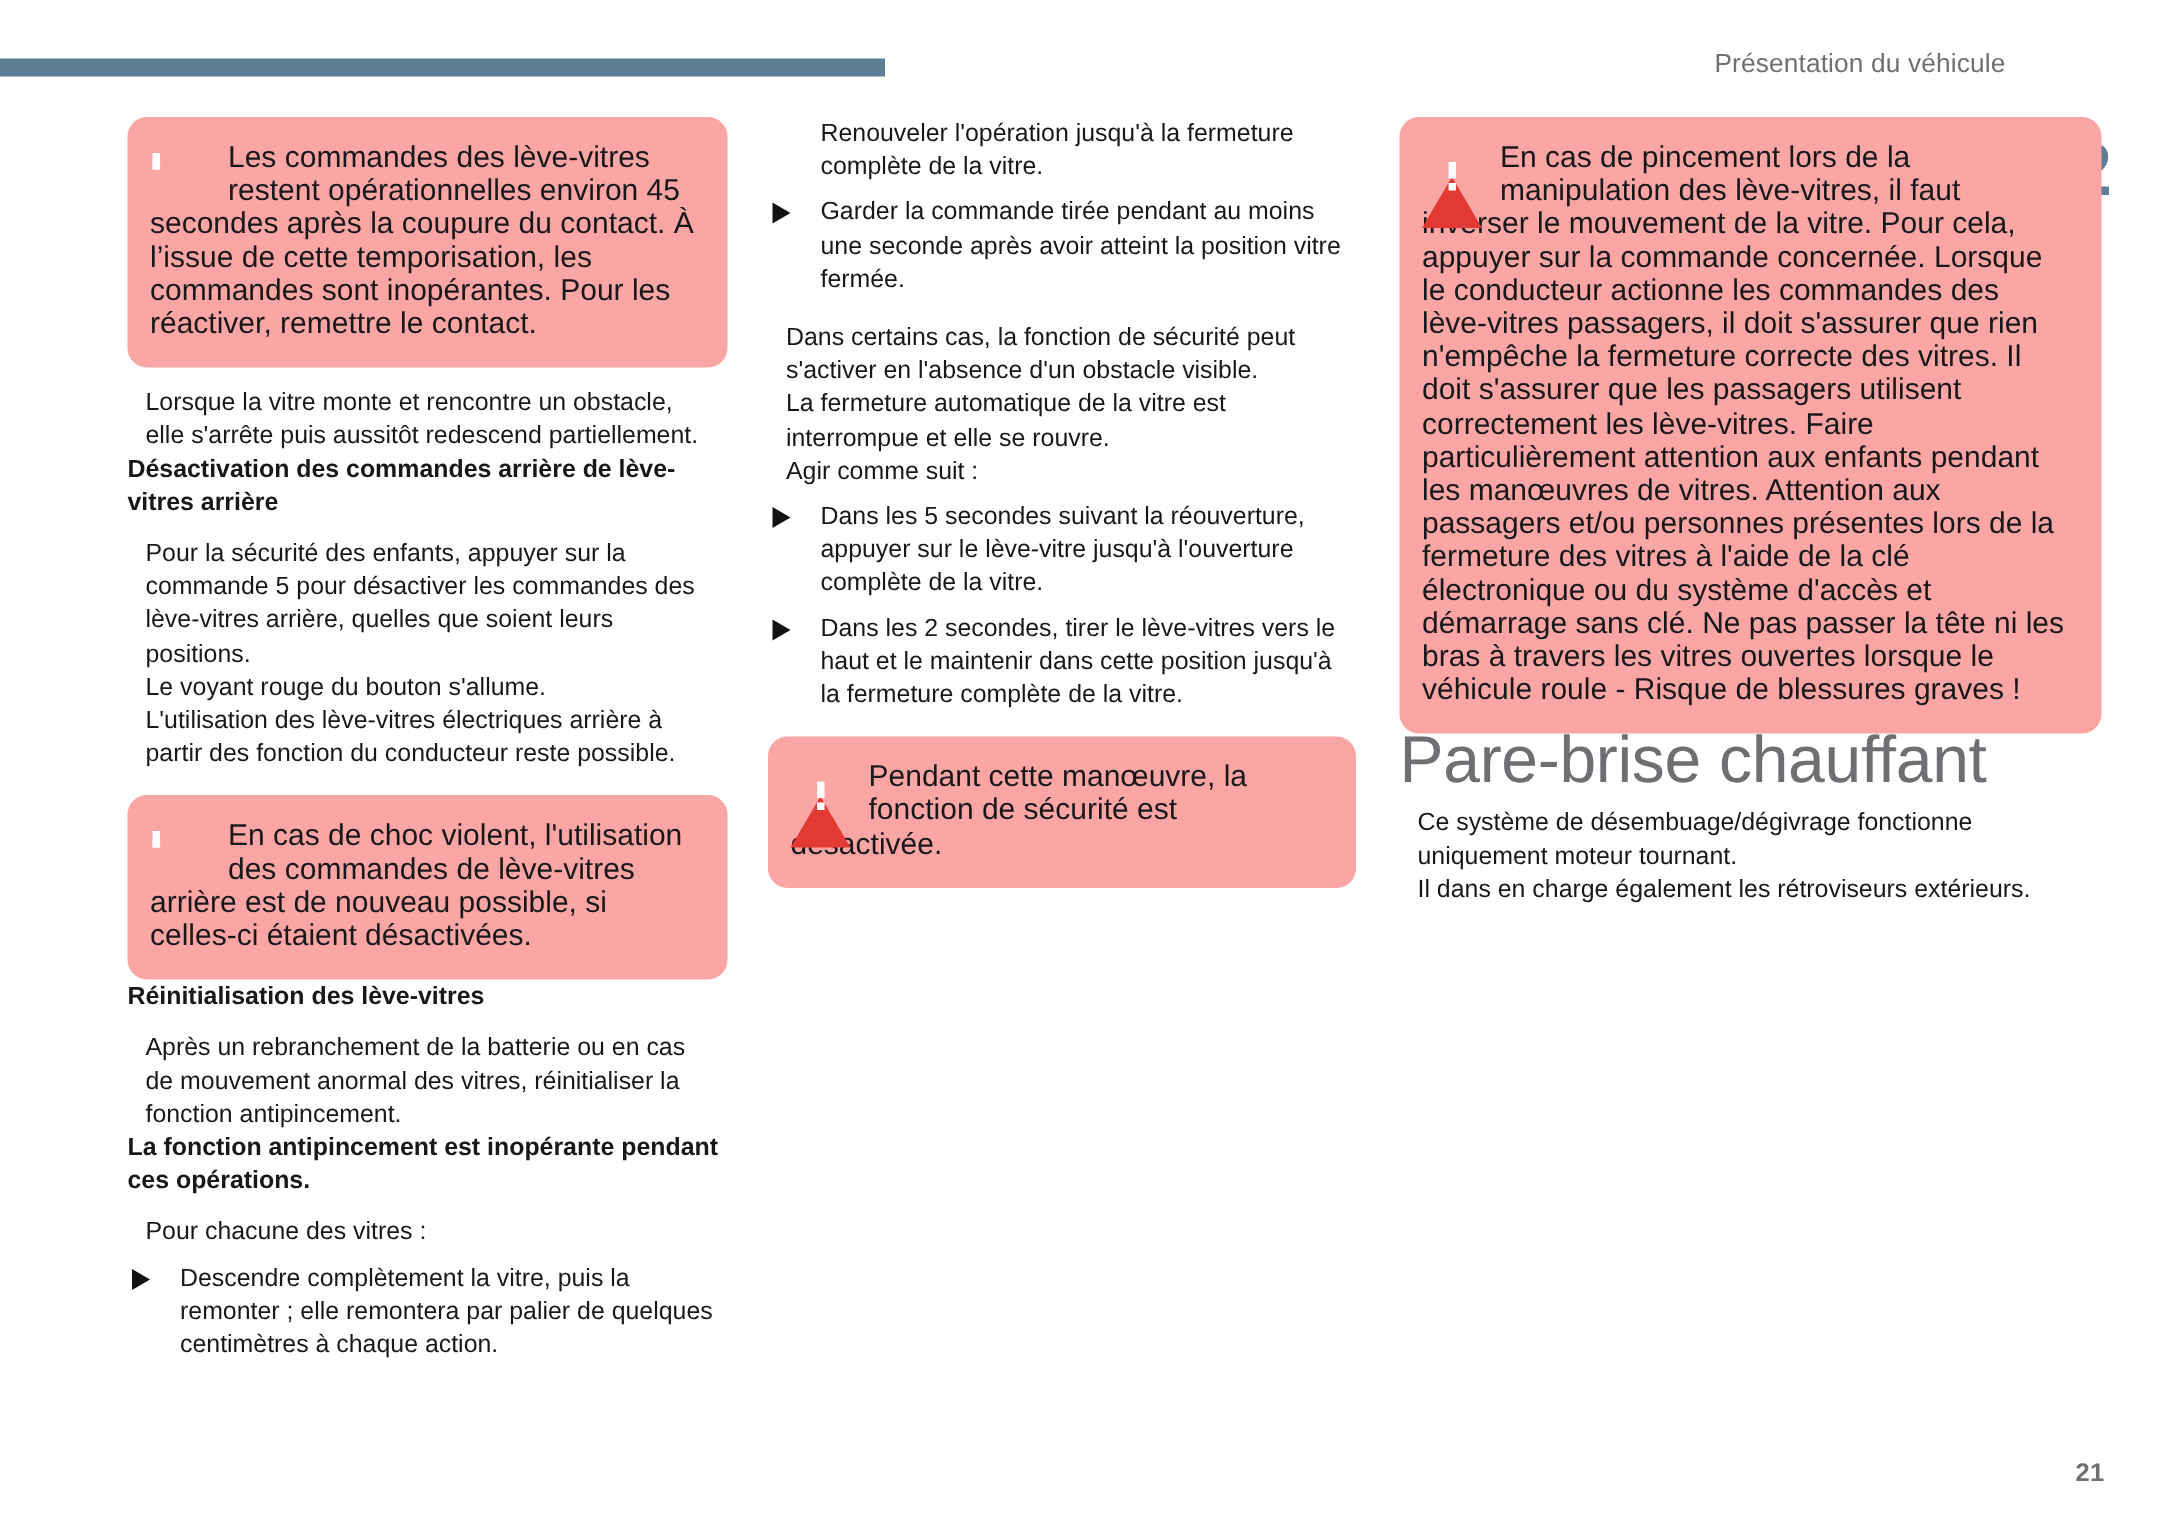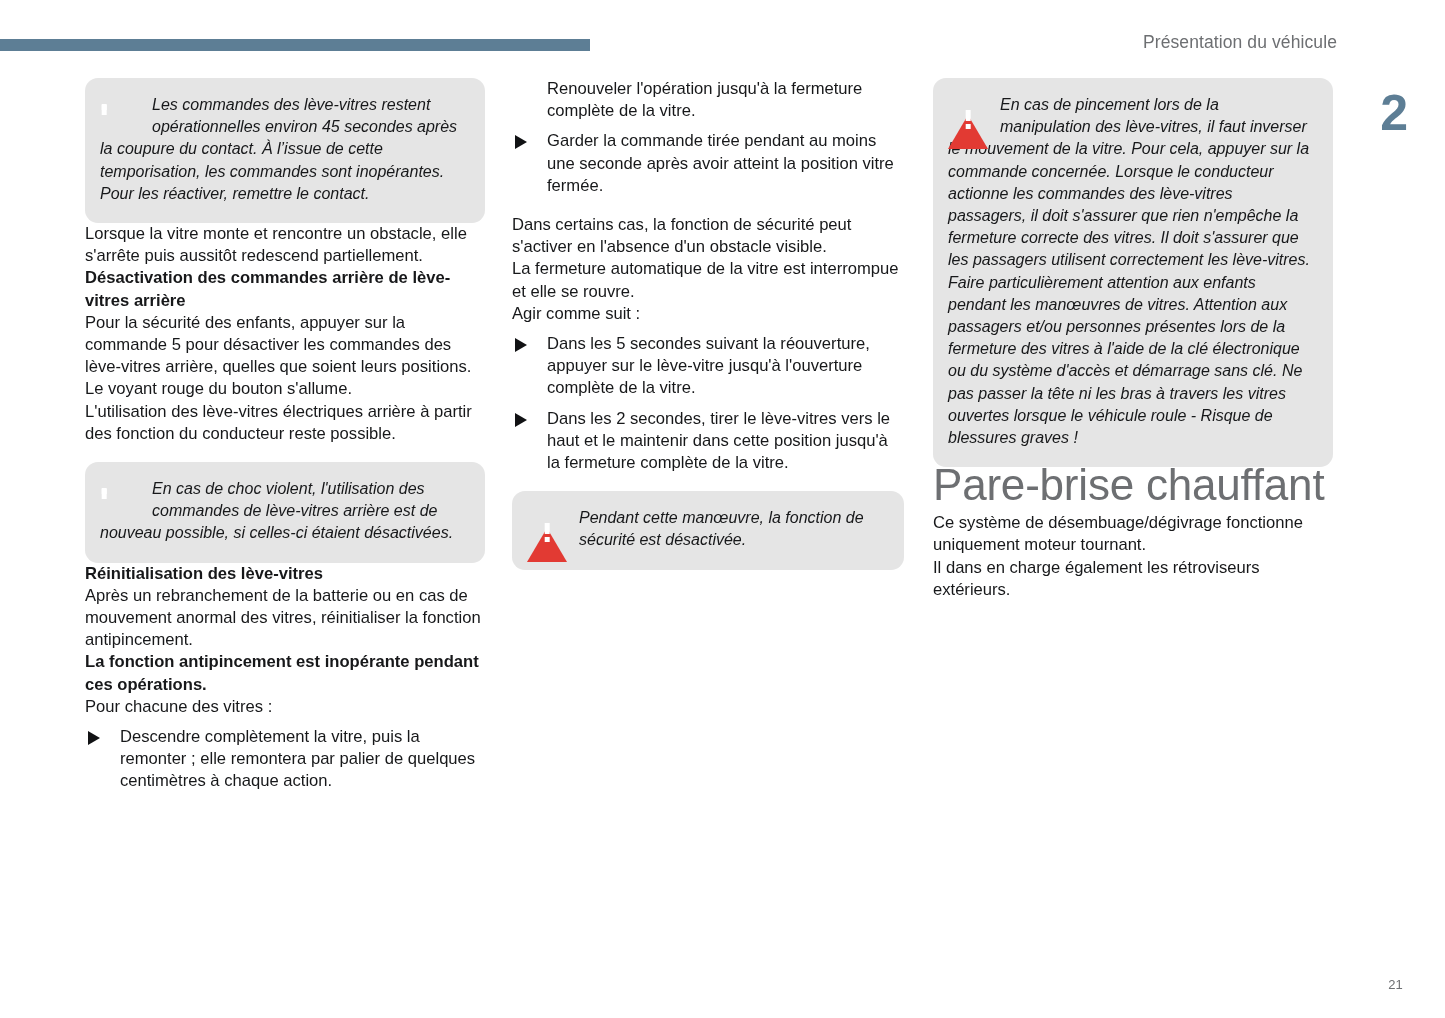--- a/index.html
+++ b/index.html
@@ -35,38 +35,38 @@
     right: 38px; top: 88px;
     font-size: 50px;
     font-weight: bold;
     color: #5d7e95;
     line-height: 1;
     letter-spacing: -1px;
   }
   #page-number {
     position: absolute;
     right: 42px; bottom: 26px;
-    font-size: 13px;
-    font-weight: normal;
+    font-size: 17px;
+    font-weight: bold;
     color: #6d6f72;
     letter-spacing: .2px;
   }
 
   
   .col {
     position: absolute;
     top: 78px;
     font-size: 16.6px;
     line-height: 22.2px;
   }
   #col-left   { left: 85px;  width: 400px; }
   #col-mid    { left: 512px; width: 392px; }
-  #col-right  { left: 933px; width: 400px; }
-
-  p { margin: 0; }
+  #col-right  { left: 933px; width: 468px; }
+
+  p { margin: 12px; }
 
   
   .para { margin-bottom: 0; }
   .para + .para { margin-top: 0; }
   .gap { margin-top: 17px; }
   .gap-sm { margin-top: 13px; }
 
   h3.sub {
     margin: 0;
     font-size: 16.6px;
@@ -95,27 +95,26 @@
     left: 3px; top: 5px;
     width: 0; height: 0;
     border-left: 12px solid #111214;
     border-top: 7.5px solid transparent;
     border-bottom: 7.5px solid transparent;
   }
   .bullet.cont { padding-left: 35px; margin-top: 0; }
 
   
   .callout {
-    background: #e5e5e5;
+    background: #fca5a5;
     border-radius: 13px;
     padding: 16px 20px 18px 15px;
     position: relative;
     line-height: 22.2px;
-    font-size: 16px;
-    font-style: italic;
+    font-size: 20px;
   }
   .callout .cotext { margin: 0; }
   .callout .icon-float {
     float: left;
     width: 42px; height: 40px;
     margin: 2px 10px 0 0;
     shape-outside: inset(0);
   }
   .callout .cotext::after { content: ""; display: block; clear: both; }
 

